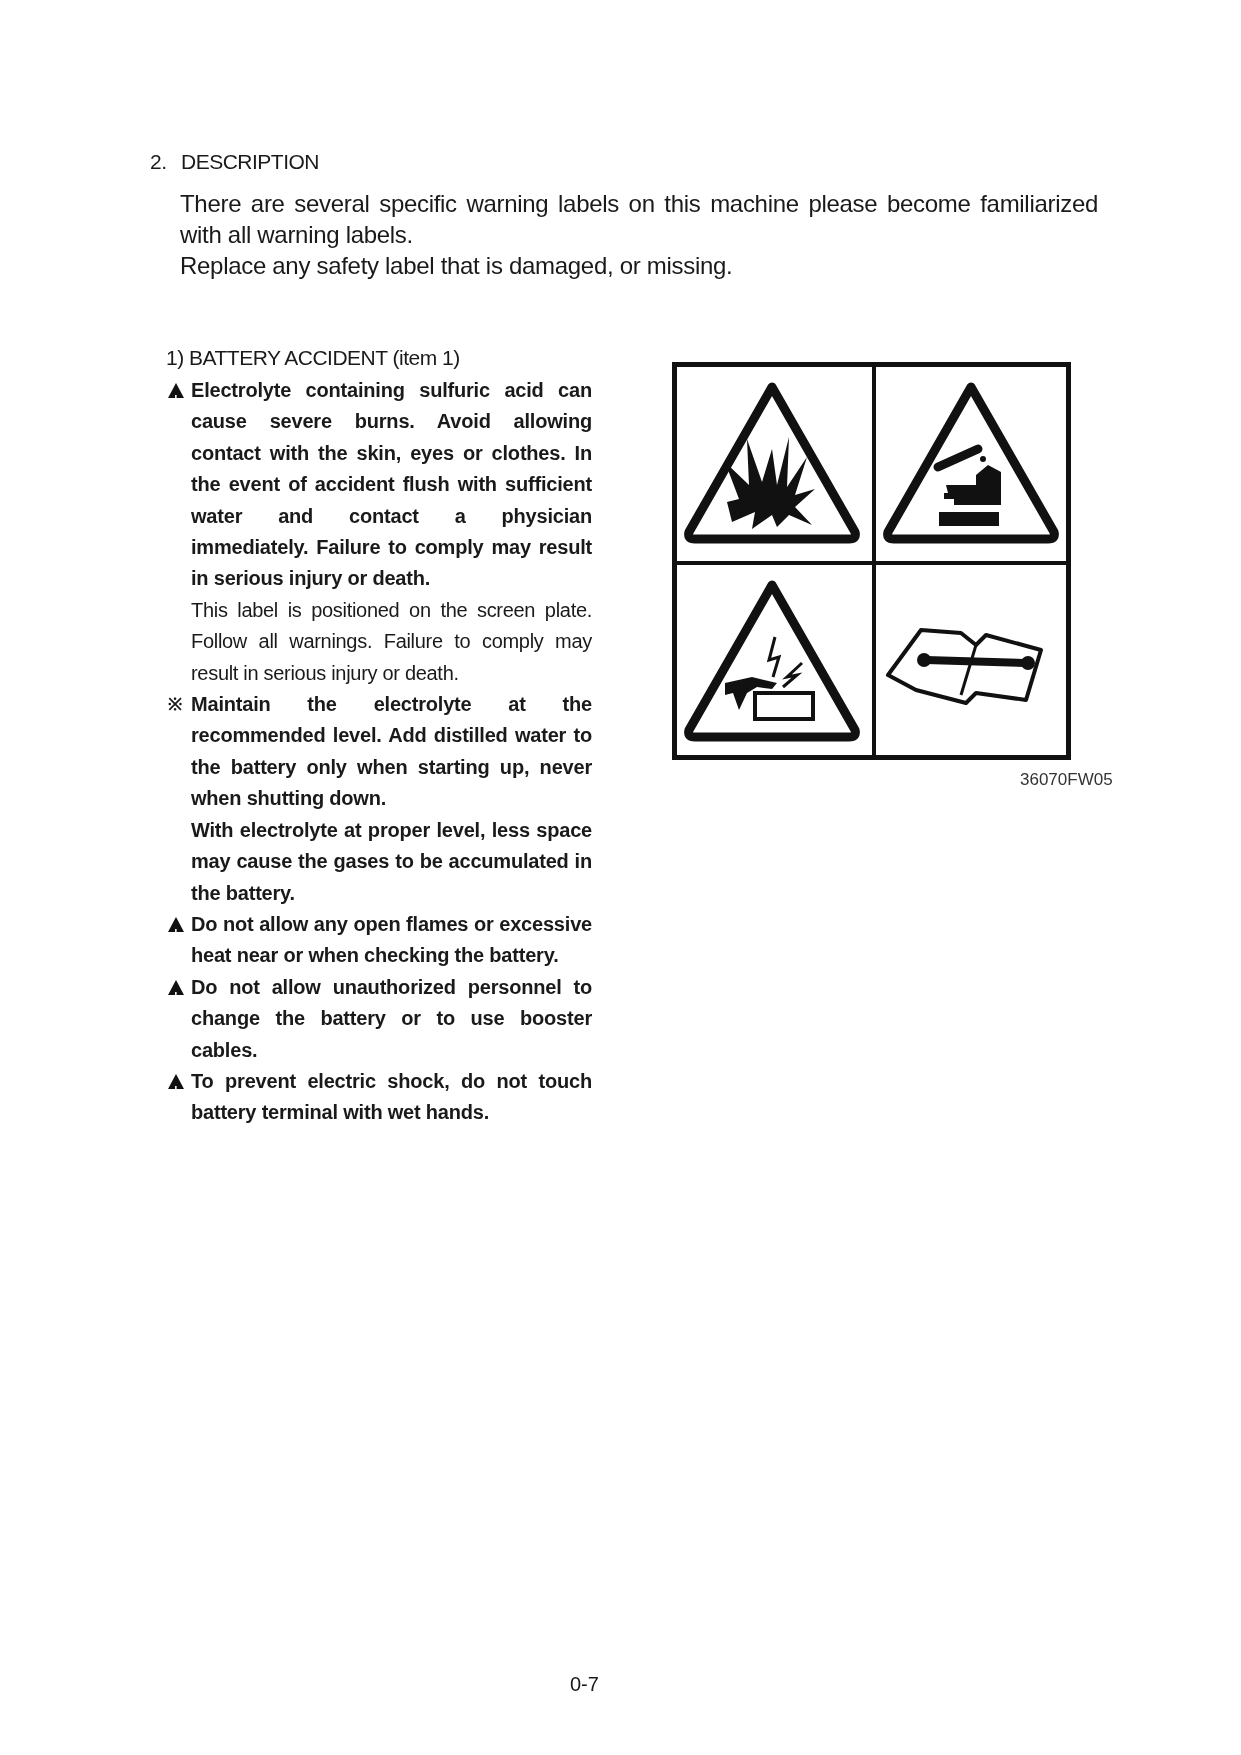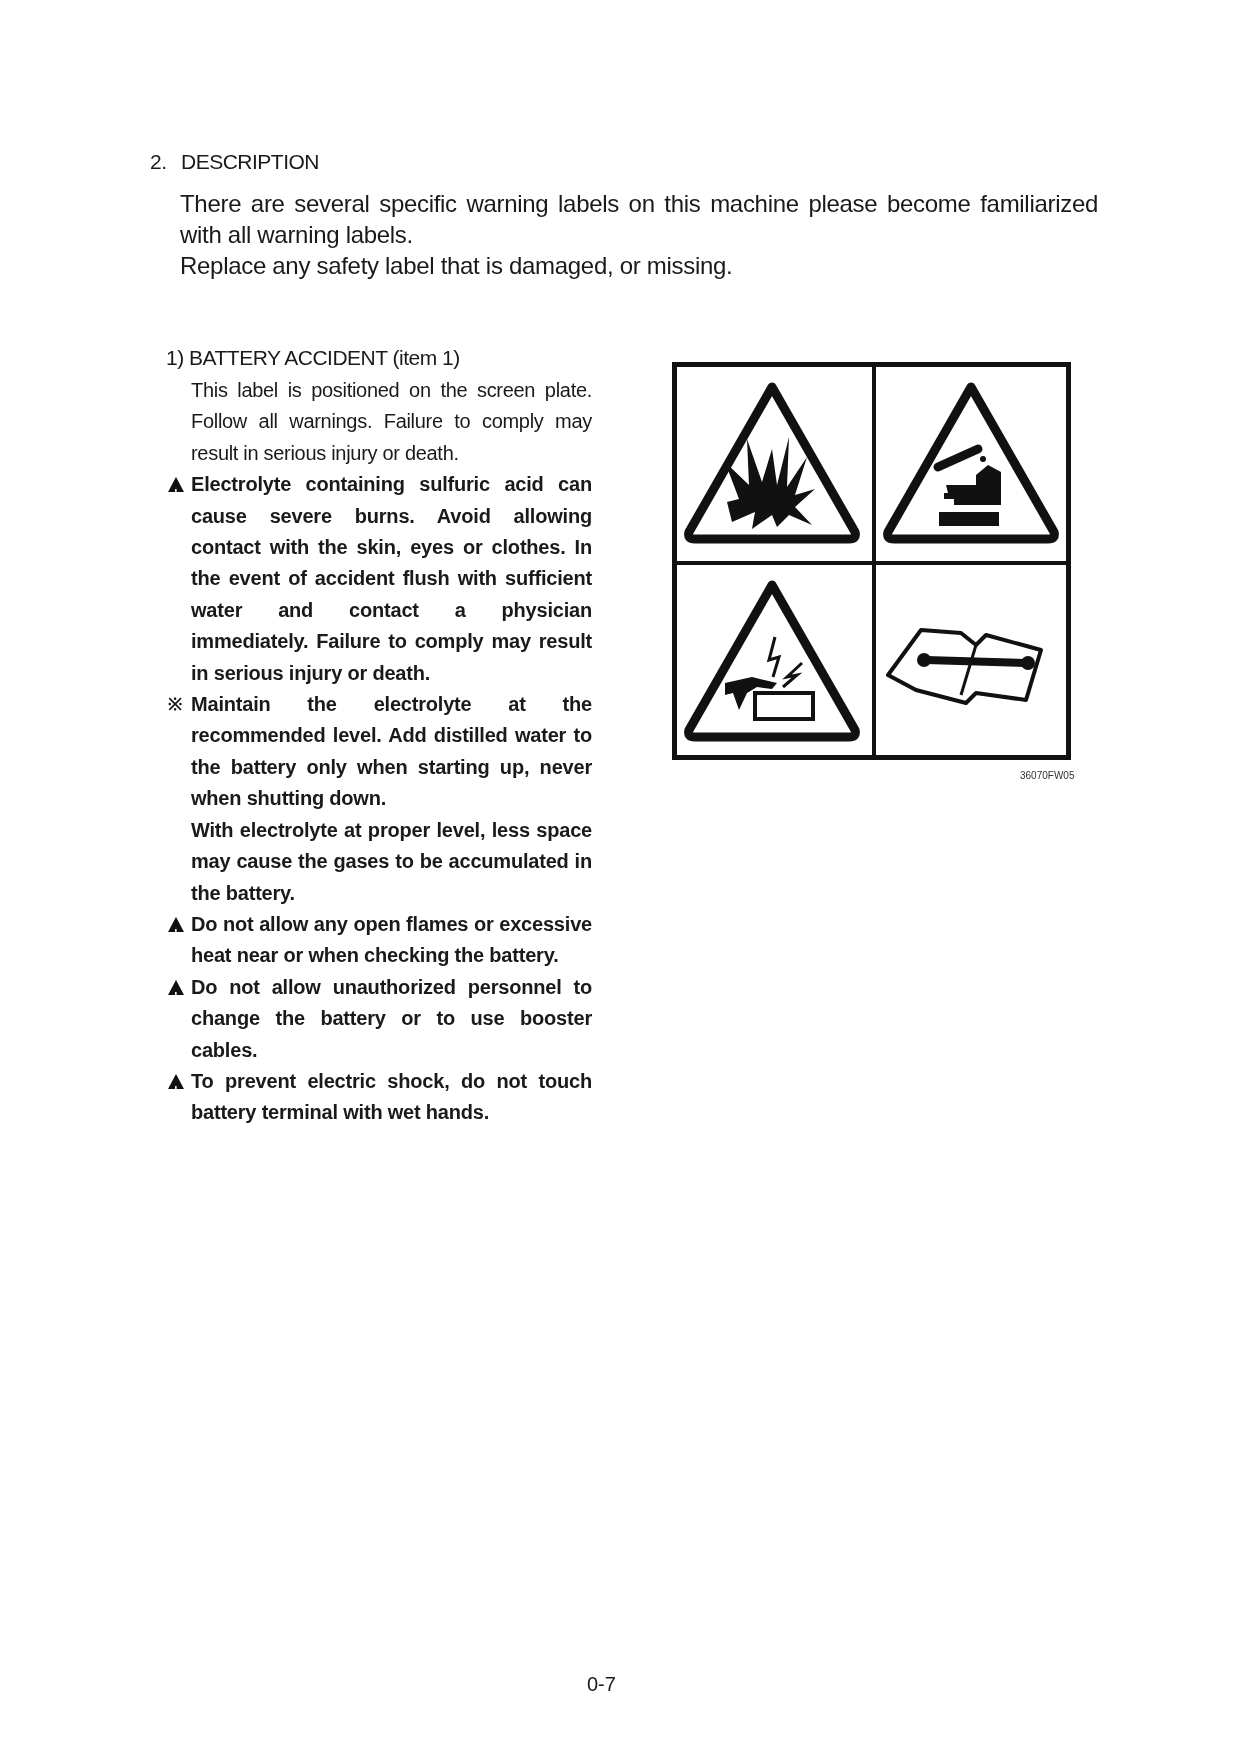--- a/index.html
+++ b/index.html
@@ -17,46 +17,46 @@
   .para.bold { font-weight:bold; letter-spacing:-0.2px; }
   .para .sym { position:absolute; left:0; top:0; width:22px; font-size:17px; }
   .para.normal { font-weight:normal; letter-spacing:-0.3px; }
   .tri { display:inline-block; width:0; height:0; border-left:8px solid transparent;
          border-right:8px solid transparent; border-bottom:15px solid #111; position:relative; top:2px; }
   .tri::after { content:"!"; position:absolute; left:-2px; top:1px; font-size:11px; color:#fff; font-weight:bold; }
   #figure { left:672px; top:362px; width:399px; height:398px; border:5px solid #111; box-sizing:border-box; }
   #figure .vline { position:absolute; left:195px; top:0; width:4px; height:100%; background:#111; }
   #figure .hline { position:absolute; top:194px; left:0; height:4px; width:100%; background:#111; }
   #figure .cell { position:absolute; width:190px; height:190px; }
-  #fig-code { left:1020px; top:770px; font-size:10px; color:#333; }
-  #page-num { left:587px; top:1673px; font-size:20px;text-align:center; }
+  #fig-code { left:1020px; top:770px; font-size:17px; color:#333; }
+  #page-num { left:570px; top:1673px; font-size:20px;text-align:center; }
 </style>
 </head>
 <body>
 
 <div id="sec-heading" class="abs">
   <span class="num">2.</span><span>DESCRIPTION</span>
 </div>
 
 <div id="intro" class="abs">
   <p>There are several specific warning labels on this machine please become familiarized with all warning labels.</p>
   <p>Replace any safety label that is damaged, or missing.</p>
 </div>
 
 <div id="item-head" class="abs">
   <span>1)</span>
   <span class="title">BATTERY ACCIDENT</span>
   <span>(item 1)</span>
 </div>
 
 <div id="col" class="abs">
-  <p class="para normal"><span>This label is positioned on the screen plate. Follow all warnings. Failure to comply may result in serious injury or death.</span></p>
   <p class="para bold">
     <span class="sym"><span class="tri"></span></span>
     <span>Electrolyte containing sulfuric acid can cause severe burns. Avoid allowing contact with the skin, eyes or clothes. In the event of accident flush with sufficient water and contact a physician immediately. Failure to comply may result in serious injury or death.</span></p>
+  <p class="para normal"><span>This label is positioned on the screen plate. Follow all warnings. Failure to comply may result in serious injury or death.</span></p>
   <p class="para bold">
     <span class="sym">※</span>
     <span>Maintain the electrolyte at the recommended level. Add distilled water to the battery only when starting up, never when shutting down.</span></p>
   <p class="para bold"><span>With electrolyte at proper level, less space may cause the gases to be accumulated in the battery.</span></p>
   <p class="para bold">
     <span class="sym"><span class="tri"></span></span>
     <span>Do not allow any open flames or excessive heat near or when checking the battery.</span></p>
   <p class="para bold">
     <span class="sym"><span class="tri"></span></span>
     <span>Do not allow unauthorized personnel to change the battery or to use booster cables.</span></p>

